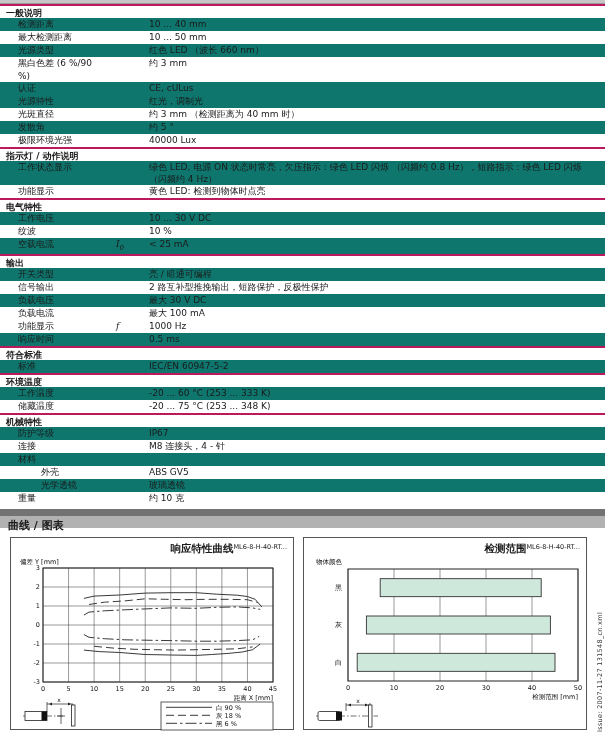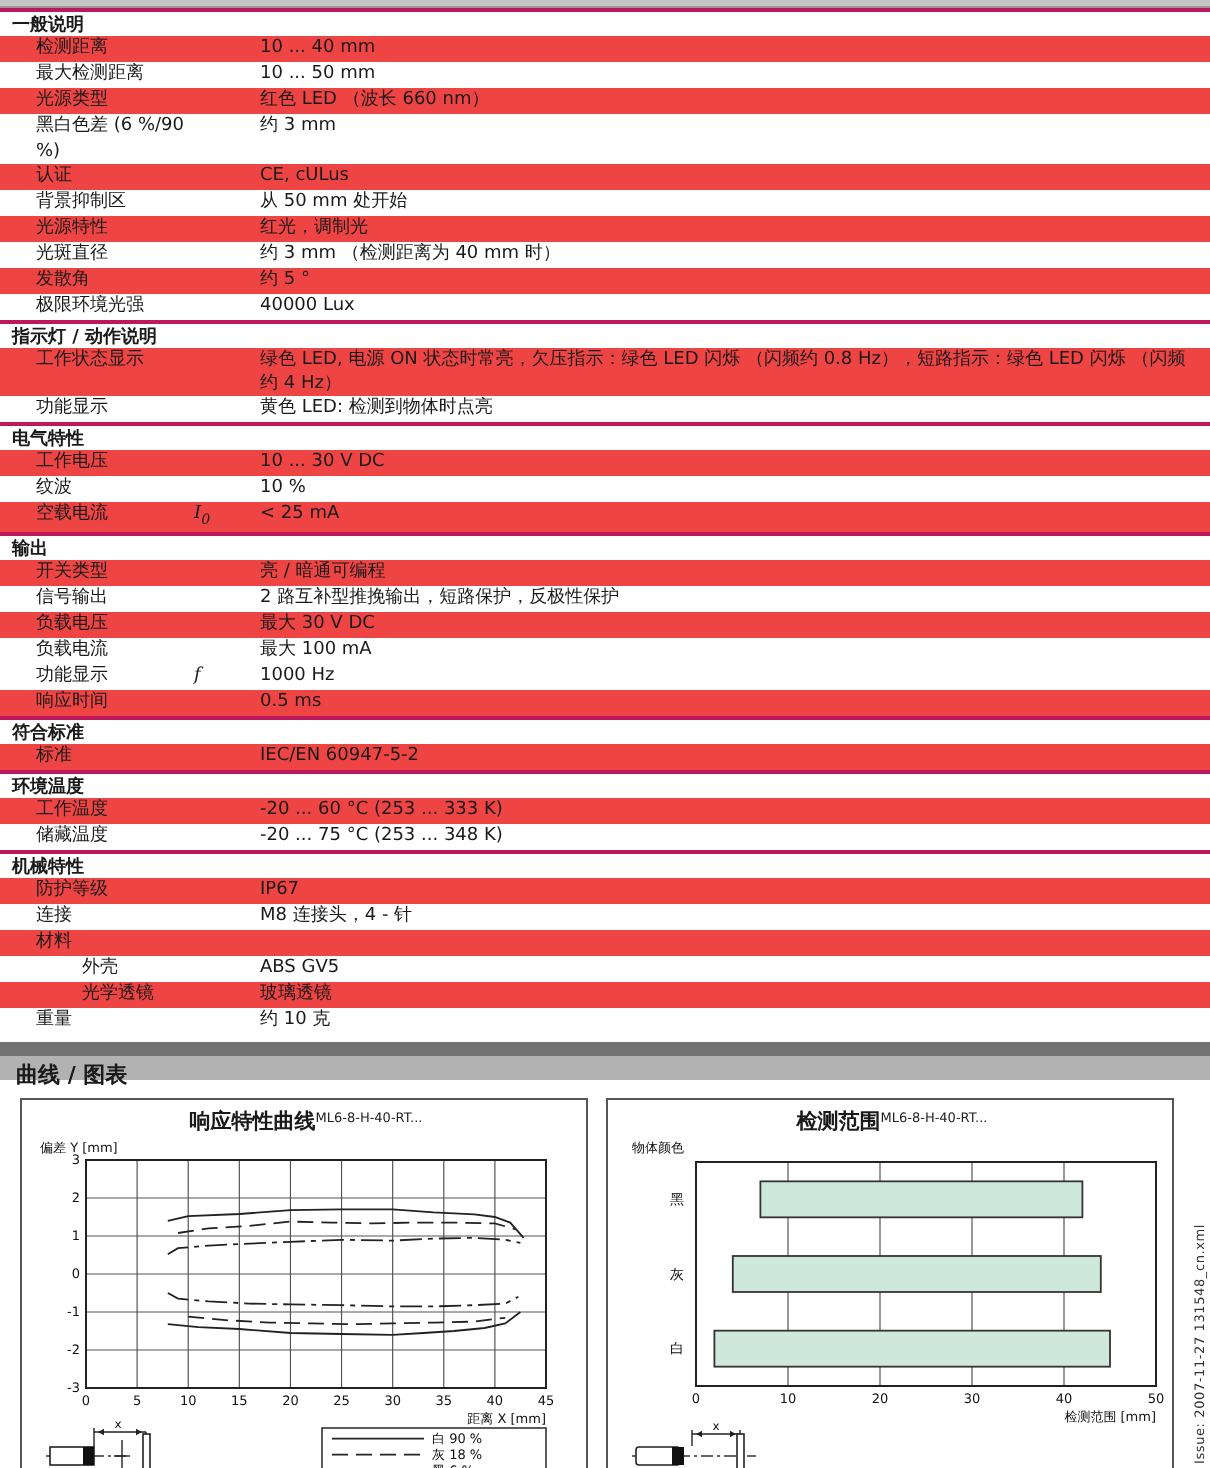--- a/index.html
+++ b/index.html
@@ -7,37 +7,37 @@
     font-family:"DejaVu Sans", sans-serif; color:#1a1a1a; }
   #page { position:relative; width:605px; height:734px; }
 
   .top-band { height:4px; background:#c6c6c6; border-bottom:1px solid #9a9a9a; }
 
   
   #spec-table { width:100%; }
   .section-header { border-top:2px solid #be185d; font-weight:bold; font-size:9px;
     line-height:12px; padding:1px 0 0 6px; height:14px; }
   .spec-row { display:flex; min-height:13px; align-items:flex-start; font-size:9px; }
-  .spec-row.striped { background:#ef4444; }
+  .spec-row.striped { background:#0f766e; }
   .col-label { width:97px; padding-left:18px; line-height:12.5px; flex:none; }
   .col-label.indent { padding-left:41px; }
   .col-symbol { width:33px; flex:none; font-family:"DejaVu Serif", serif;
-    font-style:italic; line-height:12.5px; }
+    font-style:italic; line-height:12.5px;margin-left:19px; }
   .col-symbol sub { font-size:7px; }
   .col-value { flex:1; padding-right:10px; line-height:11.5px; padding-top:1px; }
 
   
   .curves-band { margin-top:4px; background:#b2b2b2; font-weight:bold; font-size:11px;
     height:19px; line-height:19px; padding-left:8px; border-top:7px solid #737373; }
 
   
   .charts-row { display:flex; gap:9px; padding:9px 18px 0 10px; }
   .chart-box { border:1px solid #555; background:#fff; width:284px; height:193px;
     padding:3px 2px 0 4px; }
-  .chart-title-row { display:flex; justify-content:center; align-items:flex-start;
+  .chart-title-row { display:flex; justify-content:flex-end; align-items:flex-start;
     padding:1px 4px 0 4px; height:15px; }
   .chart-title { font-weight:bold; font-size:10.5px; }
   .chart-model { font-size:6.5px; color:#222; padding-top:1px; }
 
   .side-text { position:absolute; right:1px; bottom:2px; writing-mode:vertical-rl;
     transform:rotate(180deg); font-size:6.5px; color:#333; letter-spacing:.3px; }
 
   svg text { font-family:"DejaVu Sans", sans-serif; }
 </style>
 </head>
@@ -65,25 +65,20 @@
       </div>
       <div class="spec-row">
         <span class="col-label">黑白色差 (6 %/90 %)</span>
         <span class="col-symbol"></span>
         <span class="col-value">约 3 mm</span>
       </div>
       <div class="spec-row striped">
         <span class="col-label">认证</span>
         <span class="col-symbol"></span>
         <span class="col-value">CE, cULus</span>
-      </div>
-      <div class="spec-row">
-        <span class="col-label">背景抑制区</span>
-        <span class="col-symbol"></span>
-        <span class="col-value">从 50 mm 处开始</span>
       </div>
       <div class="spec-row striped">
         <span class="col-label">光源特性</span>
         <span class="col-symbol"></span>
         <span class="col-value">红光，调制光</span>
       </div>
       <div class="spec-row">
         <span class="col-label">光斑直径</span>
         <span class="col-symbol"></span>
         <span class="col-value">约 3 mm （检测距离为 40 mm 时）</span>

